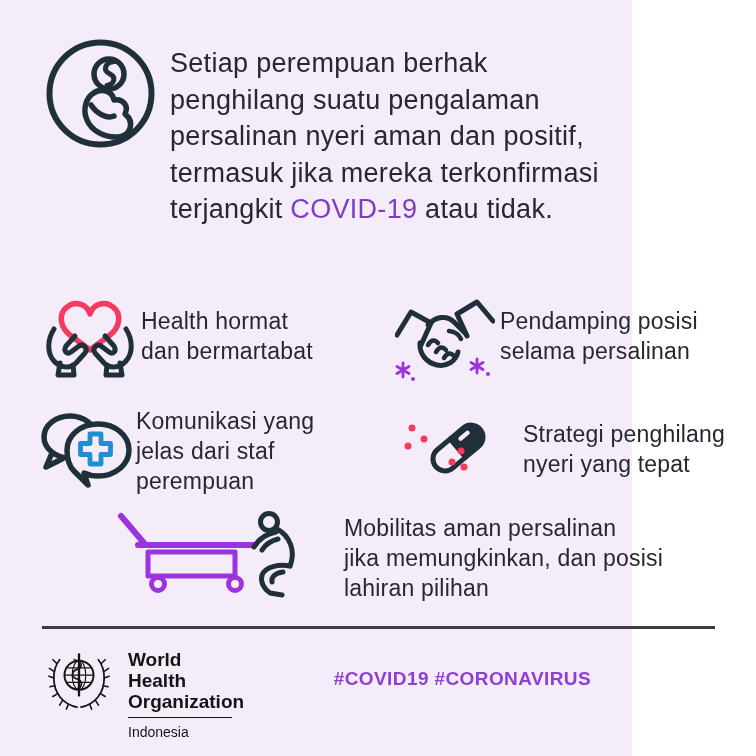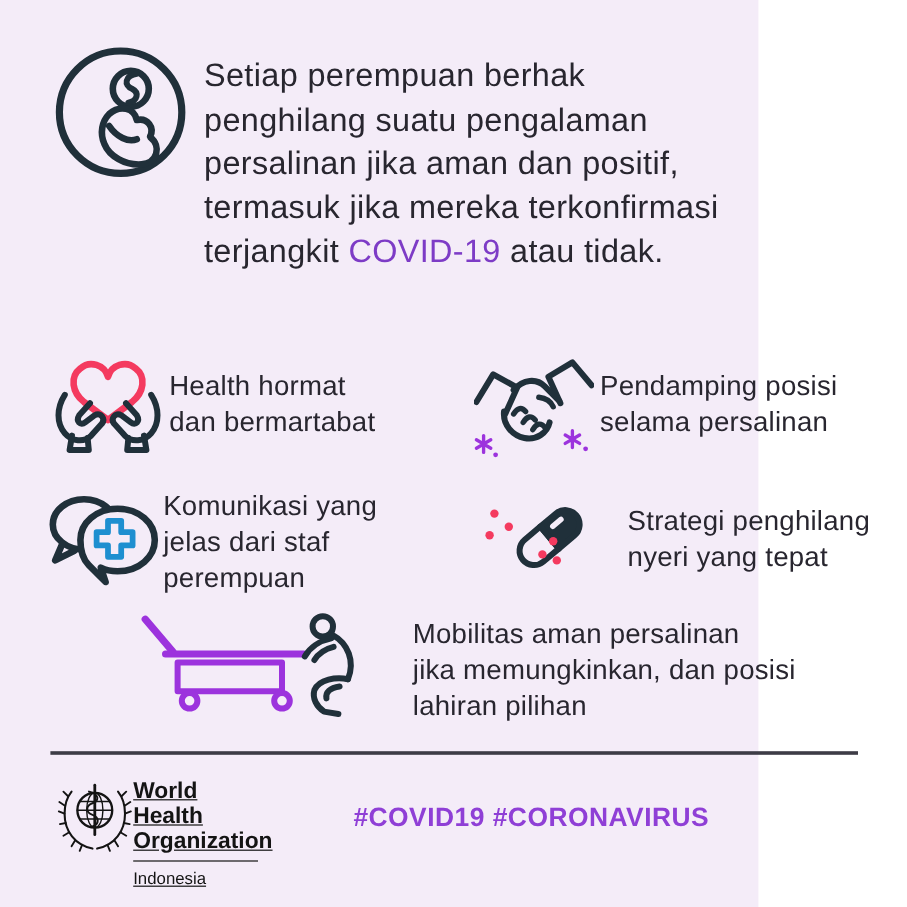--- a/index.html
+++ b/index.html
@@ -29,47 +29,47 @@
   .fp{fill:var(--accent_pink,#f43a5f);stroke:none;}
   .fillbg{fill:var(--background,#f4ecf8);}
   .pillfill{fill:var(--icon_dark,#20303a);stroke:var(--icon_dark,#20303a);stroke-width:5;stroke-linejoin:round;}
   .shl{stroke:var(--background,#f4ecf8);fill:none;stroke-linecap:round;}
   .swho{stroke:var(--logo_black,#141414);fill:none;stroke-linecap:round;stroke-linejoin:round;}
 
   
   .divider{left:42px;top:626px;width:673px;height:2.5px;
     background:var(--divider,#3d3c46);}
   .who{left:48px;top:649px;display:flex;align-items:flex-start;}
-  .who-text{margin-left:1px;color:var(--logo_black,#141414);text-decoration:underline;}
+  .who-text{margin-left:18px;color:var(--logo_black,#141414);}
   .who-name{font-size:19px;line-height:21px;font-weight:bold;
     padding-bottom:5px;border-bottom:1.5px solid var(--logo_black,#141414);
     width:104px;}
   .who-country{font-size:14px;margin-top:6px;}
-  .hashtags{right:41px;top:668px;font-size:22px;font-weight:bold;
+  .hashtags{right:41px;top:668px;font-size:19px;font-weight:bold;
     letter-spacing:.4px;color:var(--hashtag_purple,#8f3fd6);white-space:nowrap;margin-left:16px;}
 </style>
 </head>
 <body>
 
 <div class="poster">
 
   <div class="abs" style="left:44px;top:37px;width:113px;height:113px;">
     <svg width="113" height="113" viewBox="0 0 113 113">
       <circle class="sd" stroke-width="6" cx="56.5" cy="56.5" r="51"></circle>
       <circle class="sd" stroke-width="5.5" cx="65" cy="37" r="15"></circle>
       <path class="sd" stroke-width="5" d="M70,24.5 C60,26 59,34 66,37 C72,40 71,47 63,48.5"></path>
       <path class="sd" stroke-width="5.5" d="M47,58 C56,50 68,53 70,63 C79,61 85,69 81,77 C91,85 87,99 74,100 C60,101 47,93 43,83 C39,74 41,64 47,58 Z"></path>
       <path class="sd" stroke-width="5.5" d="M47,68 C53,77 63,82 70,79"></path>
     </svg>
   </div>
 
   <div class="abs header-text">
     <div>Setiap perempuan berhak</div>
     <div>penghilang suatu pengalaman</div>
-    <div>persalinan jika aman dan positif,</div>
+    <div>persalinan nyeri aman dan positif,</div>
     <div>termasuk jika mereka terkonfirmasi</div>
     <div><span>terjangkit </span><span class="covid">COVID-19</span><span> atau tidak.</span></div>
   </div>
 
   <div class="abs" style="left:44px;top:291px;width:92px;height:88px;">
     <svg width="92" height="88" viewBox="0 0 92 88">
       <path class="sp" stroke-width="5.5" d="M46,23 C43,13 31,9 23,16 C14,23 16,36 26,44 L46,59 L66,44 C76,36 78,23 69,16 C61,9 49,13 46,23 Z"></path>
       <path class="sd" stroke-width="5" d="M10,38 C3,49 3,62 10,70 C16,77 26,78 32,72 L41,62 C44,58 40,52 35,55 L27,61 C23,64 19,60 22,55 L31,45"></path>
       <path class="sd" stroke-width="5" d="M16,72 L14,84 L30,84 L29,74"></path>
       <g transform="translate(92,0) scale(-1,1)">

